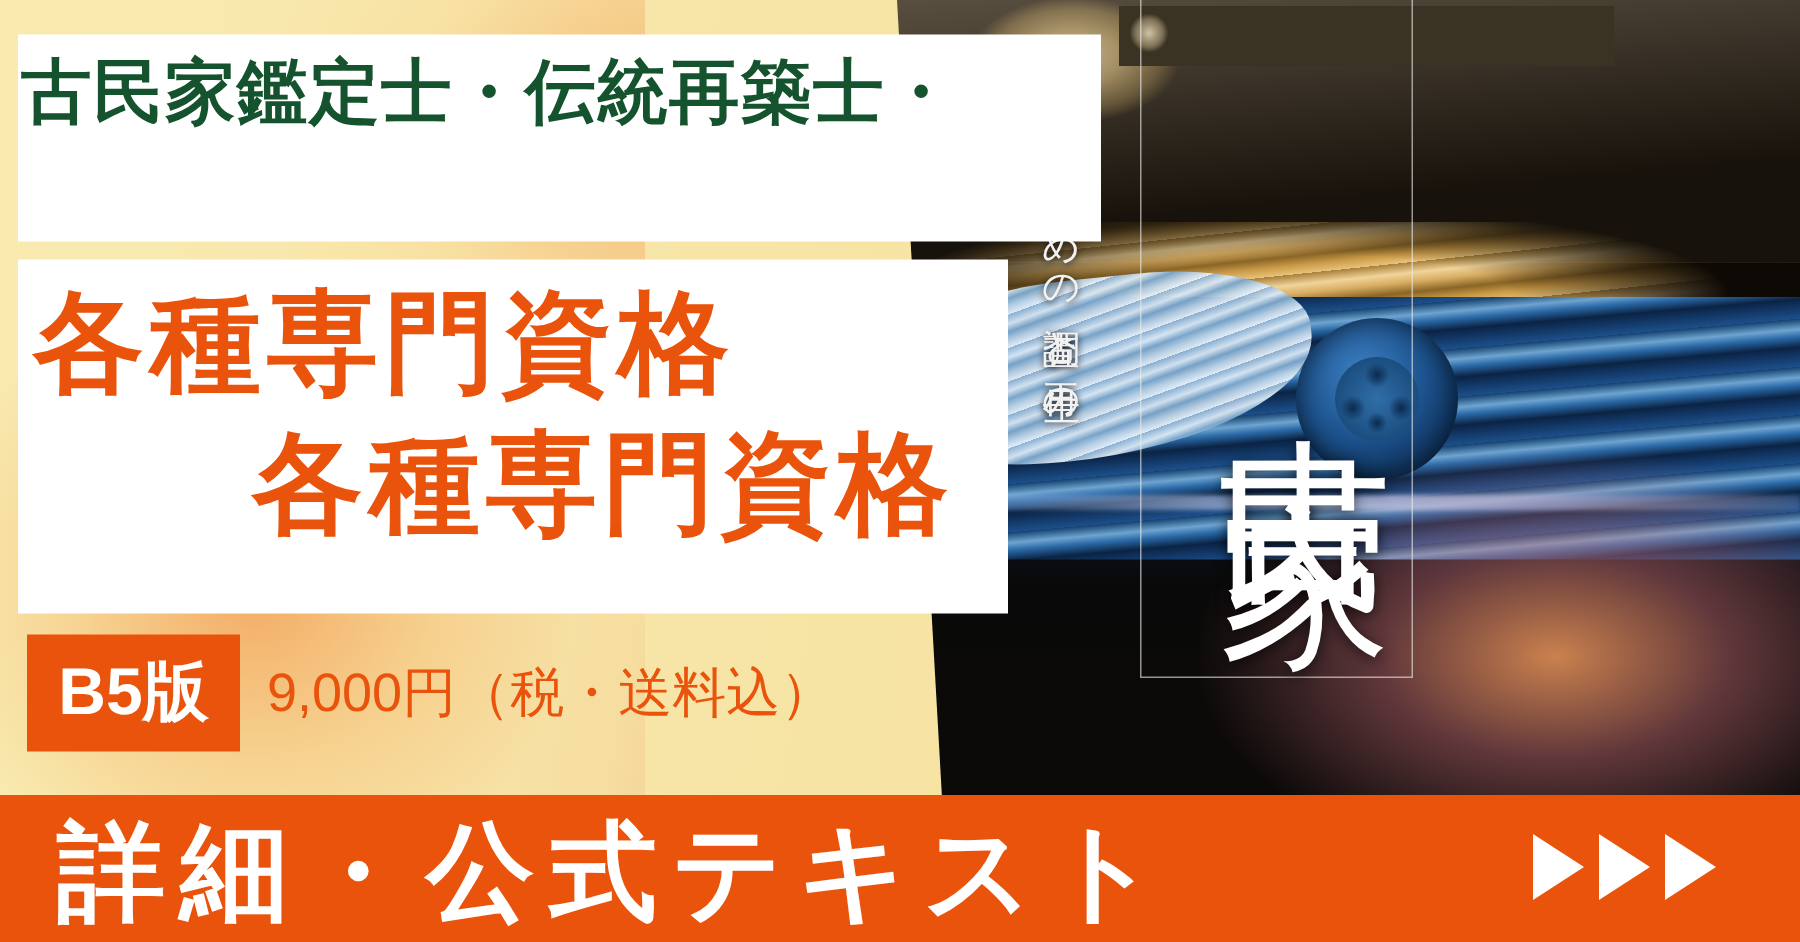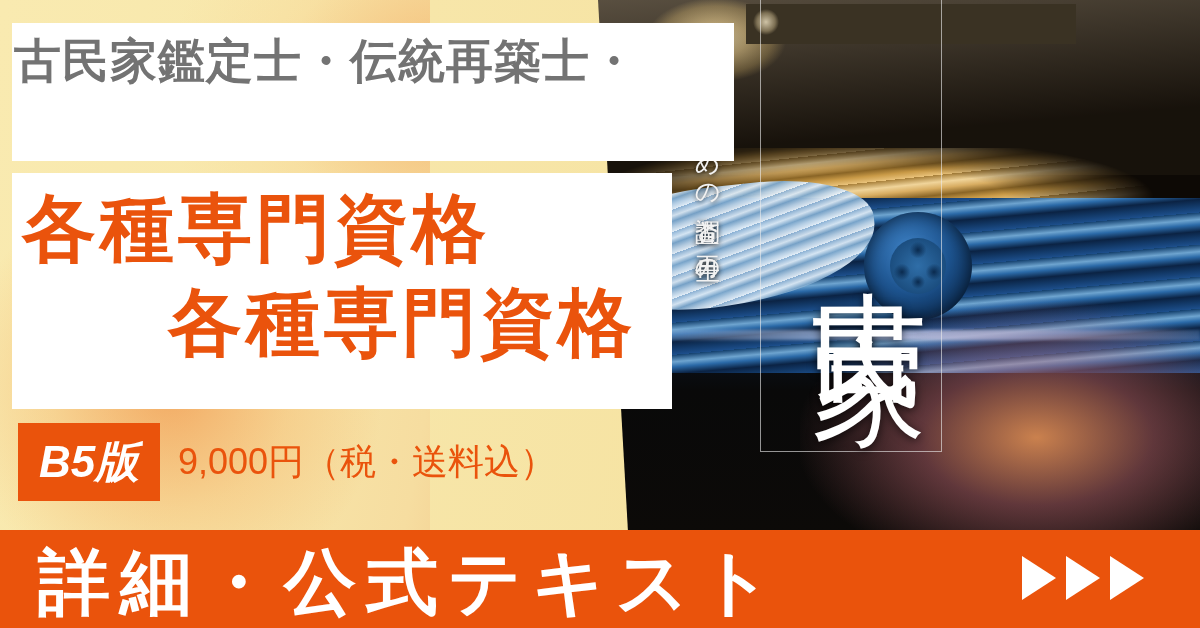--- a/index.html
+++ b/index.html
@@ -141,21 +141,21 @@
 
   
   .panel{
     position:absolute;background:#fff;
   }
   .panel-1{left:12px;top:23px;width:722px;height:138px;}
   .panel-2{left:12px;top:173px;width:660px;height:236px;}
 
   .line-a{
     position:absolute;left:14px;top:32px;width:720px;
-    color:#737373;
+    color:#14532d;
     font-size:47px;line-height:57px;font-weight:700;
     letter-spacing:1px;
     white-space:nowrap;
   }
   .line-a div{margin:0;}
 
   .line-big1{
     position:absolute;left:22px;top:186px;
     color:#ea530c;font-size:74px;line-height:86px;font-weight:700;letter-spacing:4px;
     white-space:nowrap;
@@ -163,21 +163,21 @@
   .line-big2{
     position:absolute;left:168px;top:280px;
     color:#ea530c;font-size:74px;line-height:86px;font-weight:700;letter-spacing:4px;
     white-space:nowrap;
   }
 
   
   .badge{
     position:absolute;left:18px;top:423px;width:142px;height:78px;
     background:#ea530c;
-    display:flex;align-items:center;justify-content:center;font-style:italic;
+    display:flex;align-items:center;justify-content:center;
   }
   .badge span{
     color:#fff;font-size:44px;font-weight:700;letter-spacing:0px;line-height:1;
   }
   .price{
     position:absolute;left:178px;top:428px;
     color:#ea530c;font-size:36px;line-height:68px;font-weight:500;letter-spacing:0px;
     white-space:nowrap;
   }
 

